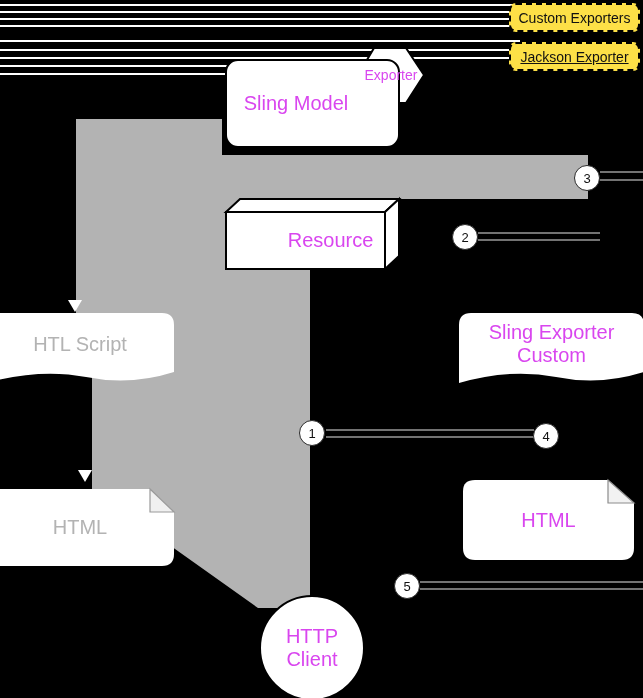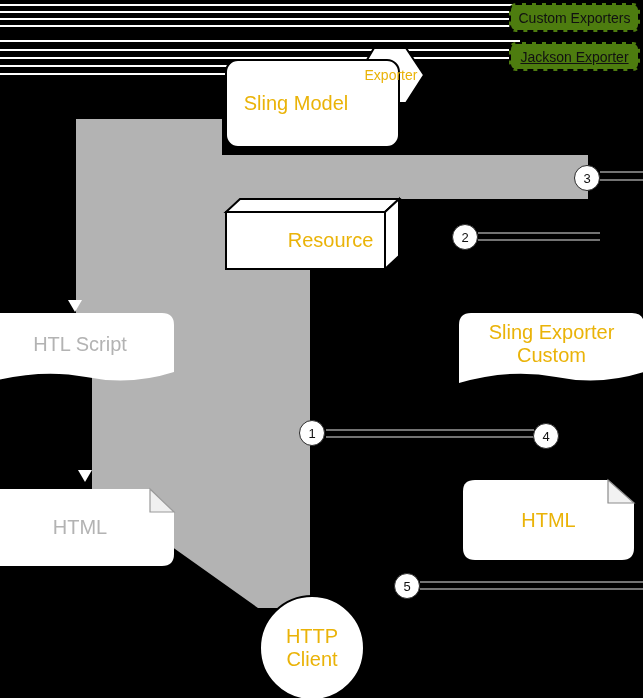--- a/index.html
+++ b/index.html
@@ -28,21 +28,21 @@
     justify-content: center;
     text-align: center;
     line-height: 1.15;
     white-space: pre-line;
     pointer-events: none;
   }
 
   
   .tag {
     position: absolute;
-    background: #4d7c0f;
+    background: #fde047;
     border: 2px dashed #000000;
     border-radius: 7px;
     color: #111111;
     font-size: 14px;
     display: flex;
     align-items: center;
     justify-content: center;
     padding: 0 8px;
     white-space: nowrap;
   }
@@ -55,21 +55,21 @@
     background: #ffffff;
     border: 1px solid #2b2b2b;
     color: #111111;
     font-size: 13px;
     display: flex;
     align-items: center;
     justify-content: center;
   }
 
   
-  .txt-dark  { color: #eab308; text-align: center; }
+  .txt-dark  { color: #d946ef; text-align: center; }
   .txt-gray  { color: #b3b3b3; }
   .fs15 { font-size: 20px; }
   .fs14 { font-size: 14px; }
 </style>
 </head>
 <body>
 
 <div id="stage">
 
   <svg class="layer" viewBox="0 0 643 698">

